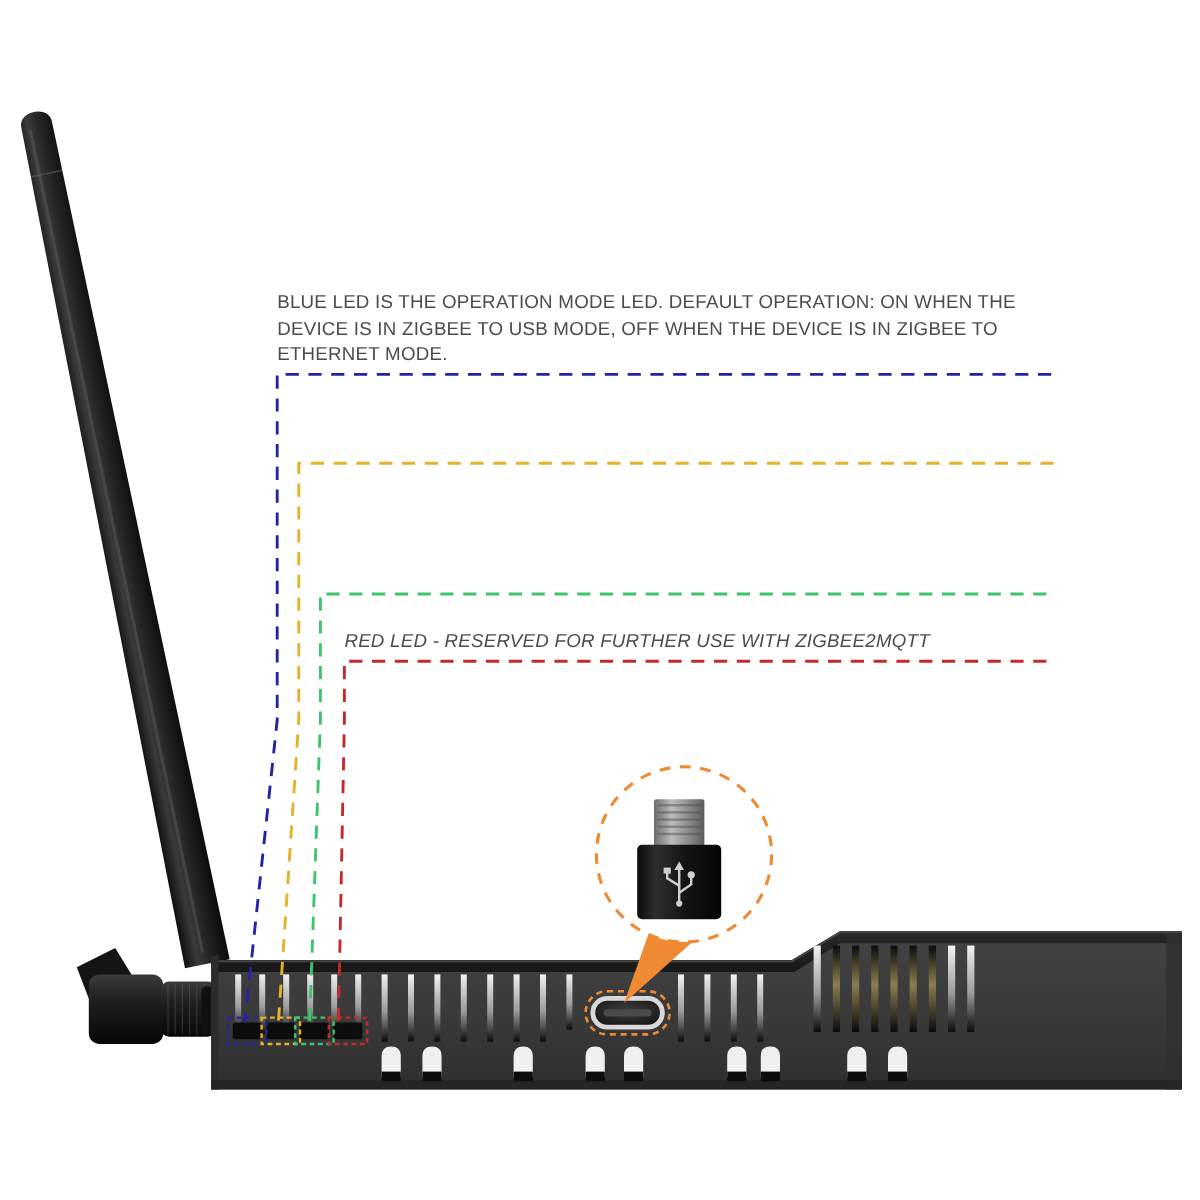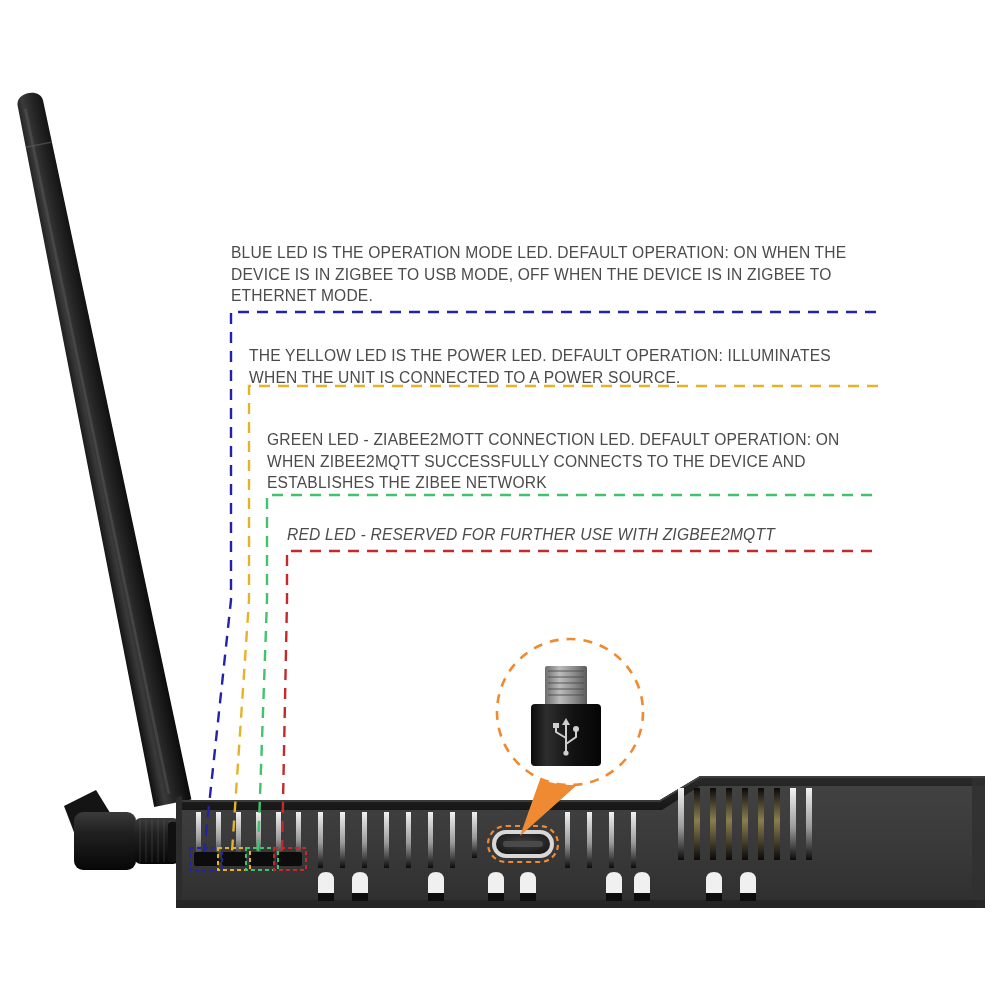--- a/index.html
+++ b/index.html
@@ -251,19 +251,17 @@
         <path d="M 566 744 L 576 737 L 576 731"></path>
         <circle cx="576" cy="729" r="3" fill="#cfcfcf" stroke="none"></circle>
       </g>
     </g>
 
     <rect x="488" y="826" width="70" height="36" rx="18" fill="none" stroke="#ef8a33" stroke-width="2.2" stroke-dasharray="5 4"></rect>
   </svg>
 
   <div class="callout-text" id="txt-blue">BLUE LED IS THE OPERATION MODE LED. DEFAULT OPERATION: ON WHEN THE DEVICE IS IN ZIGBEE TO USB MODE, OFF WHEN THE DEVICE IS IN ZIGBEE TO ETHERNET MODE.</div>
 
-  <div class="callout-text" id="txt-yellow">THE YELLOW LED IS THE POWER LED. DEFAULT OPERATION: ILLUMINATES WHEN THE UNIT IS CONNECTED TO A POWER SOURCE.</div>
-
-  <div class="callout-text" id="txt-green">GREEN LED - ZIABEE2MOTT CONNECTION LED. DEFAULT OPERATION: ON WHEN ZIBEE2MQTT SUCCESSFULLY CONNECTS TO THE DEVICE AND ESTABLISHES THE ZIBEE NETWORK</div>
+
 
   <div class="callout-text" id="txt-red">RED LED - RESERVED FOR FURTHER USE WITH ZIGBEE2MQTT</div>
 
 </div>
 
 </body></html>

